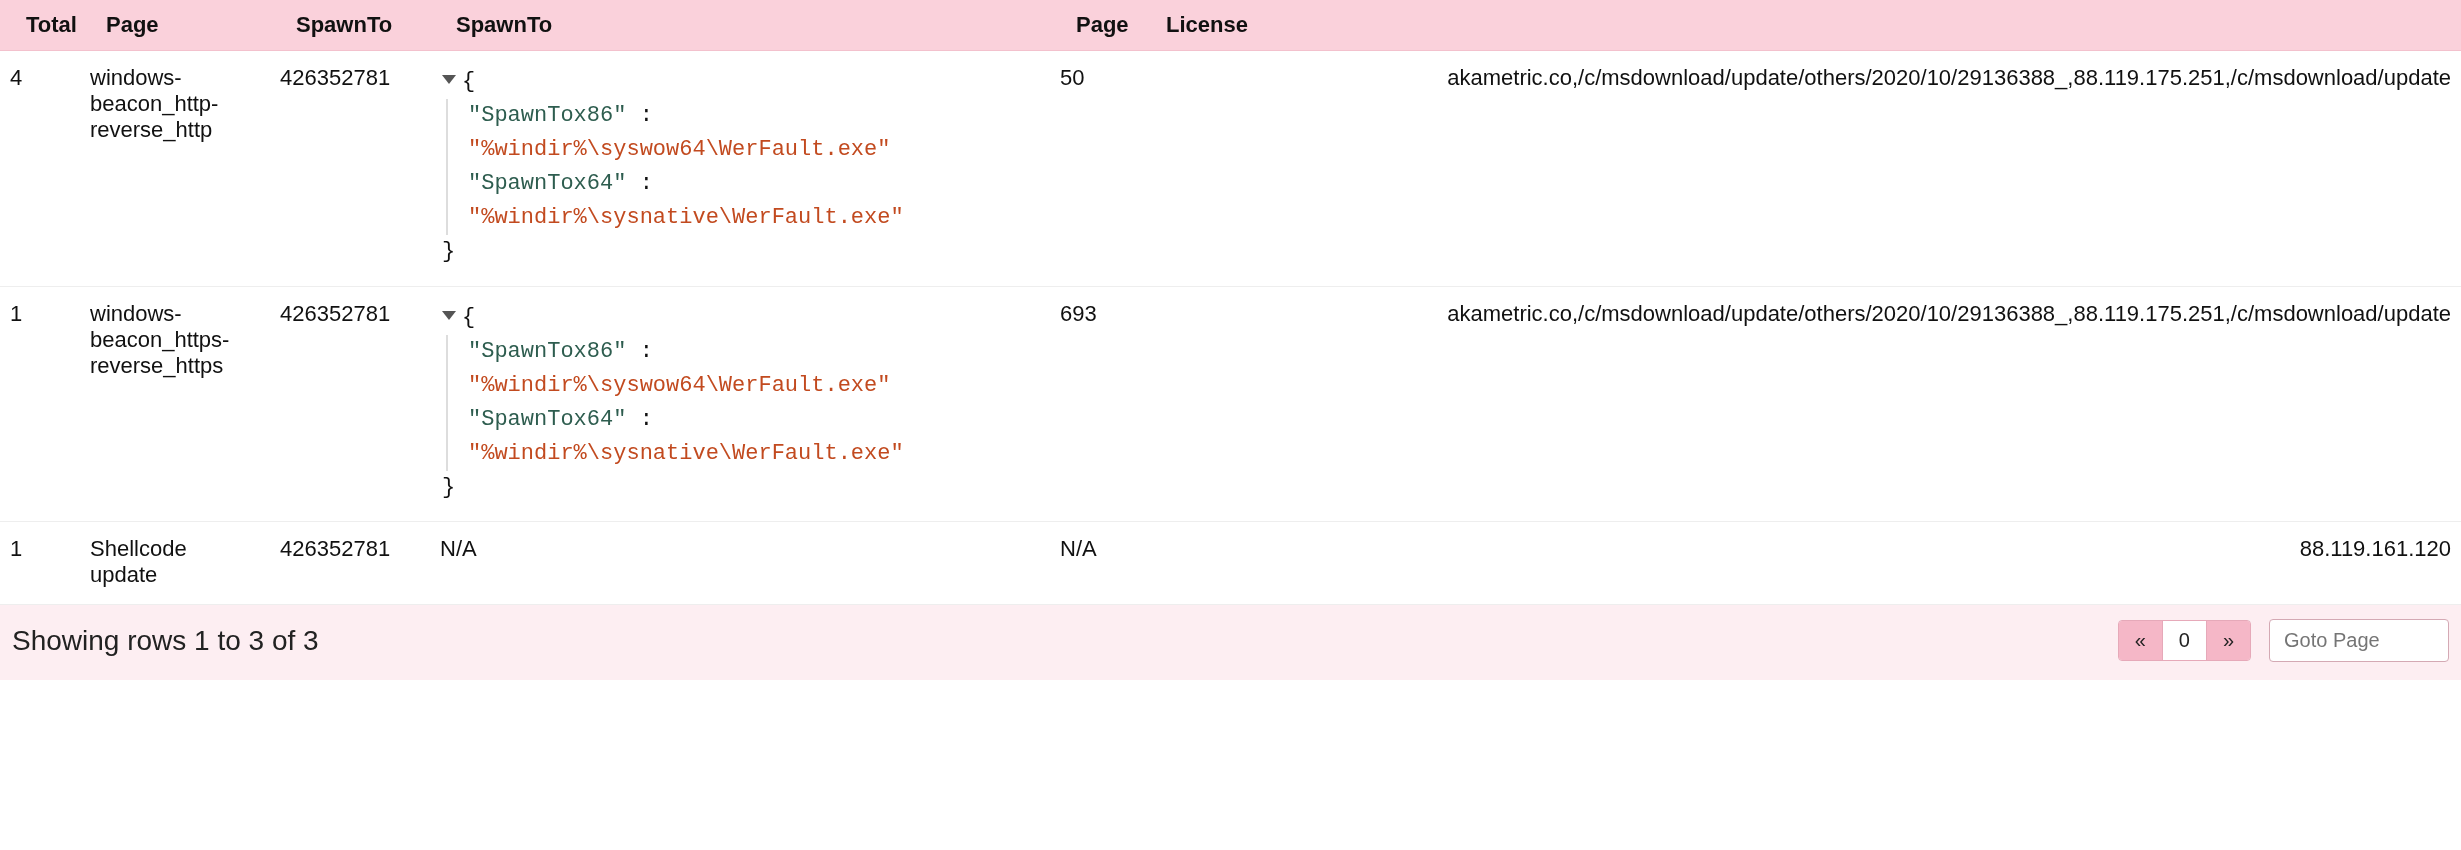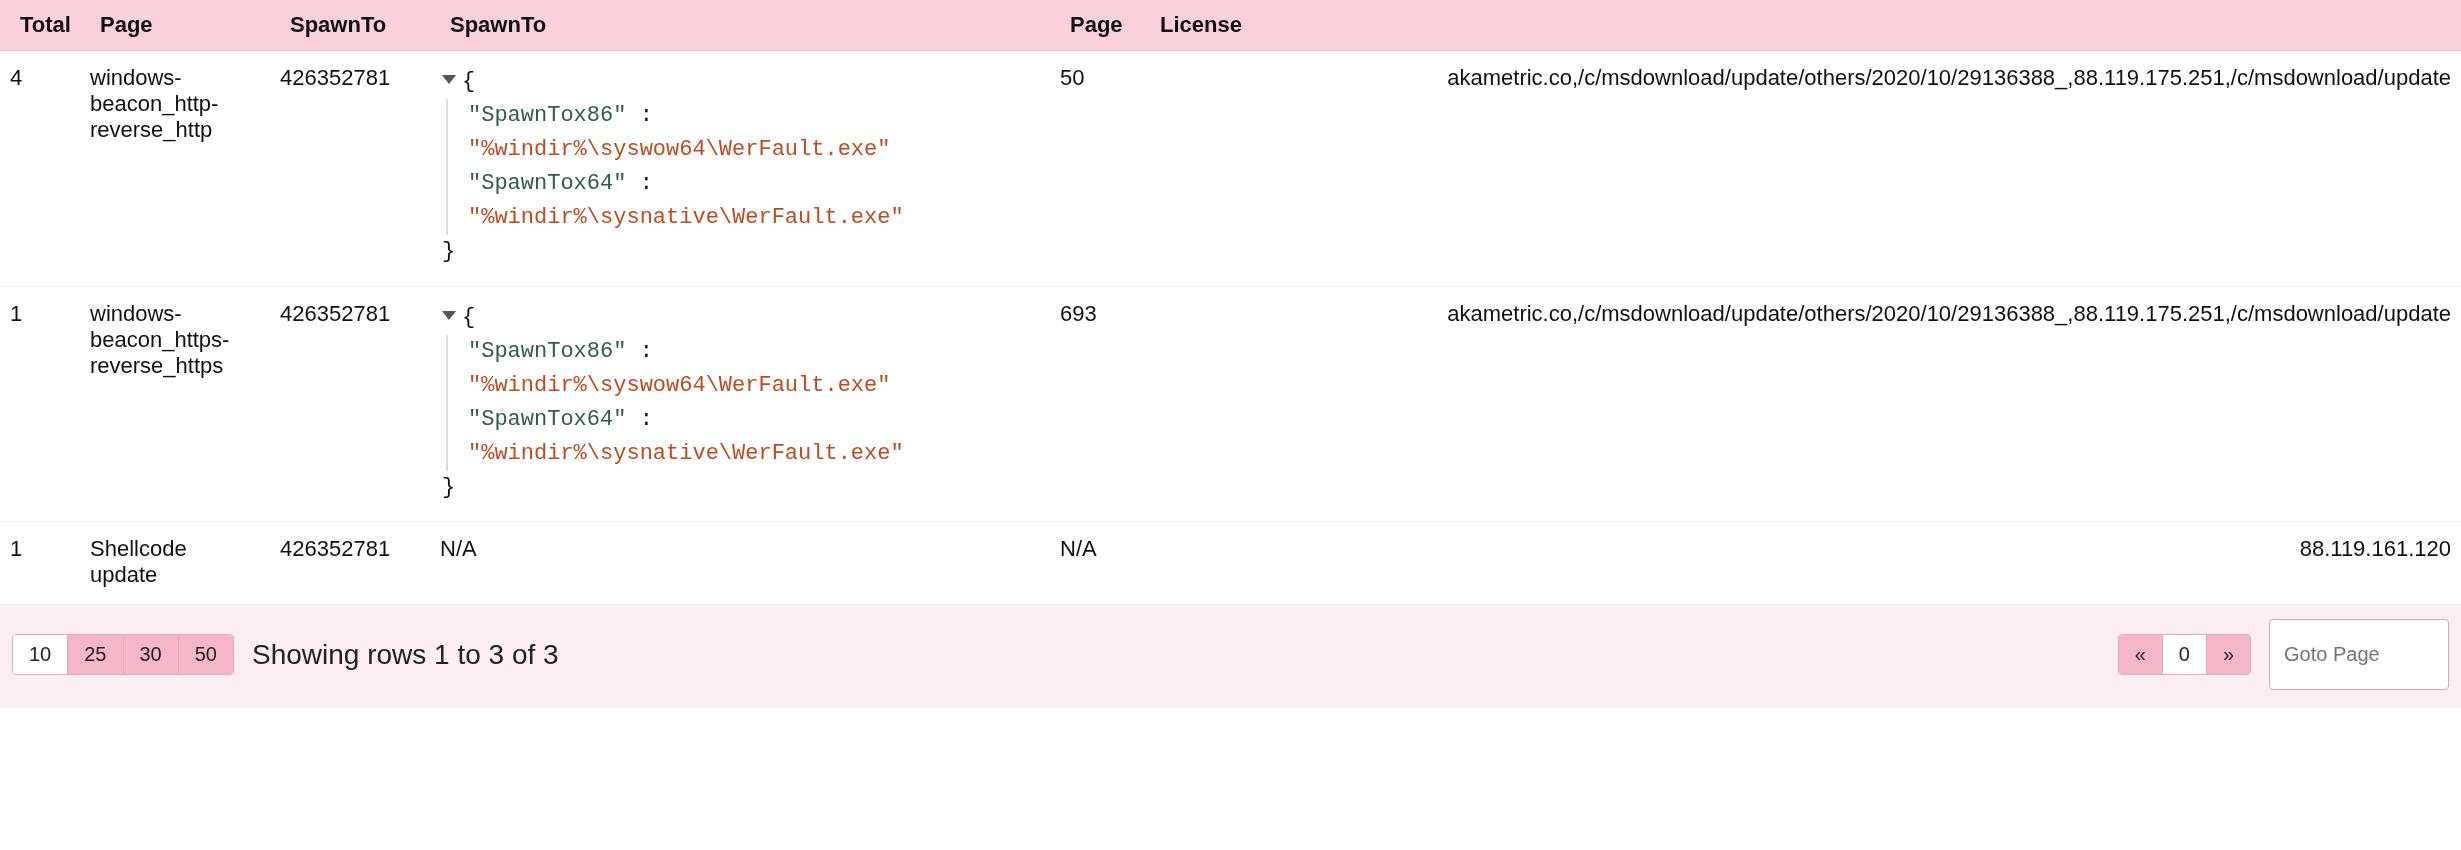--- a/index.html
+++ b/index.html
@@ -15,21 +15,21 @@
     border-collapse: collapse;
     width: 100%;
     table-layout: fixed;
   }
   thead tr {
     background: #fad1db;
   }
   th {
     text-align: left;
     font-weight: 700;
-    padding: 12px 10px 12px 20px;
+    padding: 12px 10px 12px 26px;
     border-bottom: 1px solid #f3c1cd;
     white-space: nowrap;
   }
   td {
     vertical-align: top;
     padding: 14px 10px 16px 10px;
     border-bottom: 1px solid #eeeeee;
     word-break: break-word;
   }
   .col-total  { width: 80px; }
@@ -87,21 +87,21 @@
   .btn-group .cell:last-child { border-right:none; }
   .btn-group .light { background:#fff; }
   .footer .status { color:#222; font-size:28px; }
   .spacer { flex:1; }
   .goto {
     border:1px solid #d4a9b4;
     border-radius:4px;
     background:#fff;
     color:#888;
     font-size:20px;
-    padding:23px 14px;
+    padding:9px 14px;
     width:180px;
   }
   .arrow { font-size:18px; }
 </style>
 </head>
 <body>
 
 <table>
   <colgroup>
     <col class="col-total">
@@ -161,26 +161,20 @@
         <td>Shellcode update</td>
         <td>426352781</td>
         <td>N/A</td>
         <td>N/A</td>
         <td class="server-cell">88.119.161.120</td>
       </tr>
     </tbody>
 </table>
 
 <div class="footer">
-  <div class="btn-group" id="sizeGroup">
-      <button class="light">10</button>
-      <button>25</button>
-      <button>30</button>
-      <button>50</button>
-    </div>
   <div class="status">Showing rows 1 to 3 of 3</div>
   <div class="spacer"></div>
   <div class="btn-group">
     <button class="arrow">«</button>
     <span class="cell light">0</span>
     <button class="arrow">»</button>
   </div>
   <input class="goto" placeholder="Goto Page" style="">
 </div>
 

